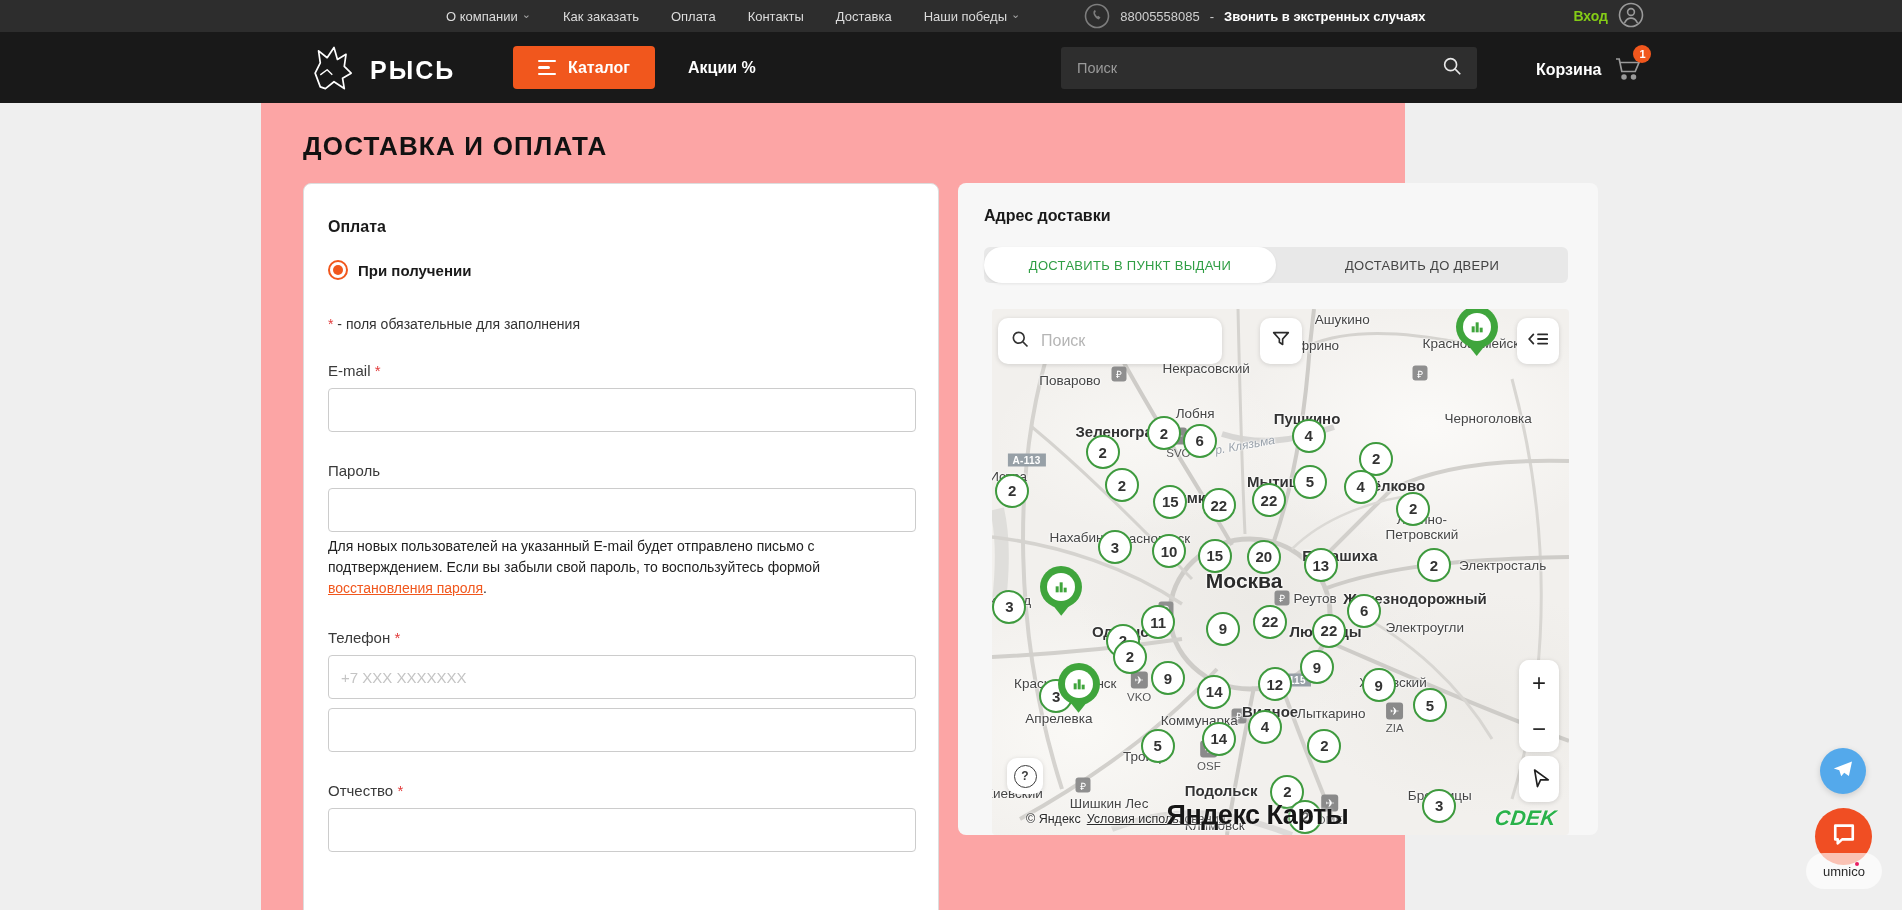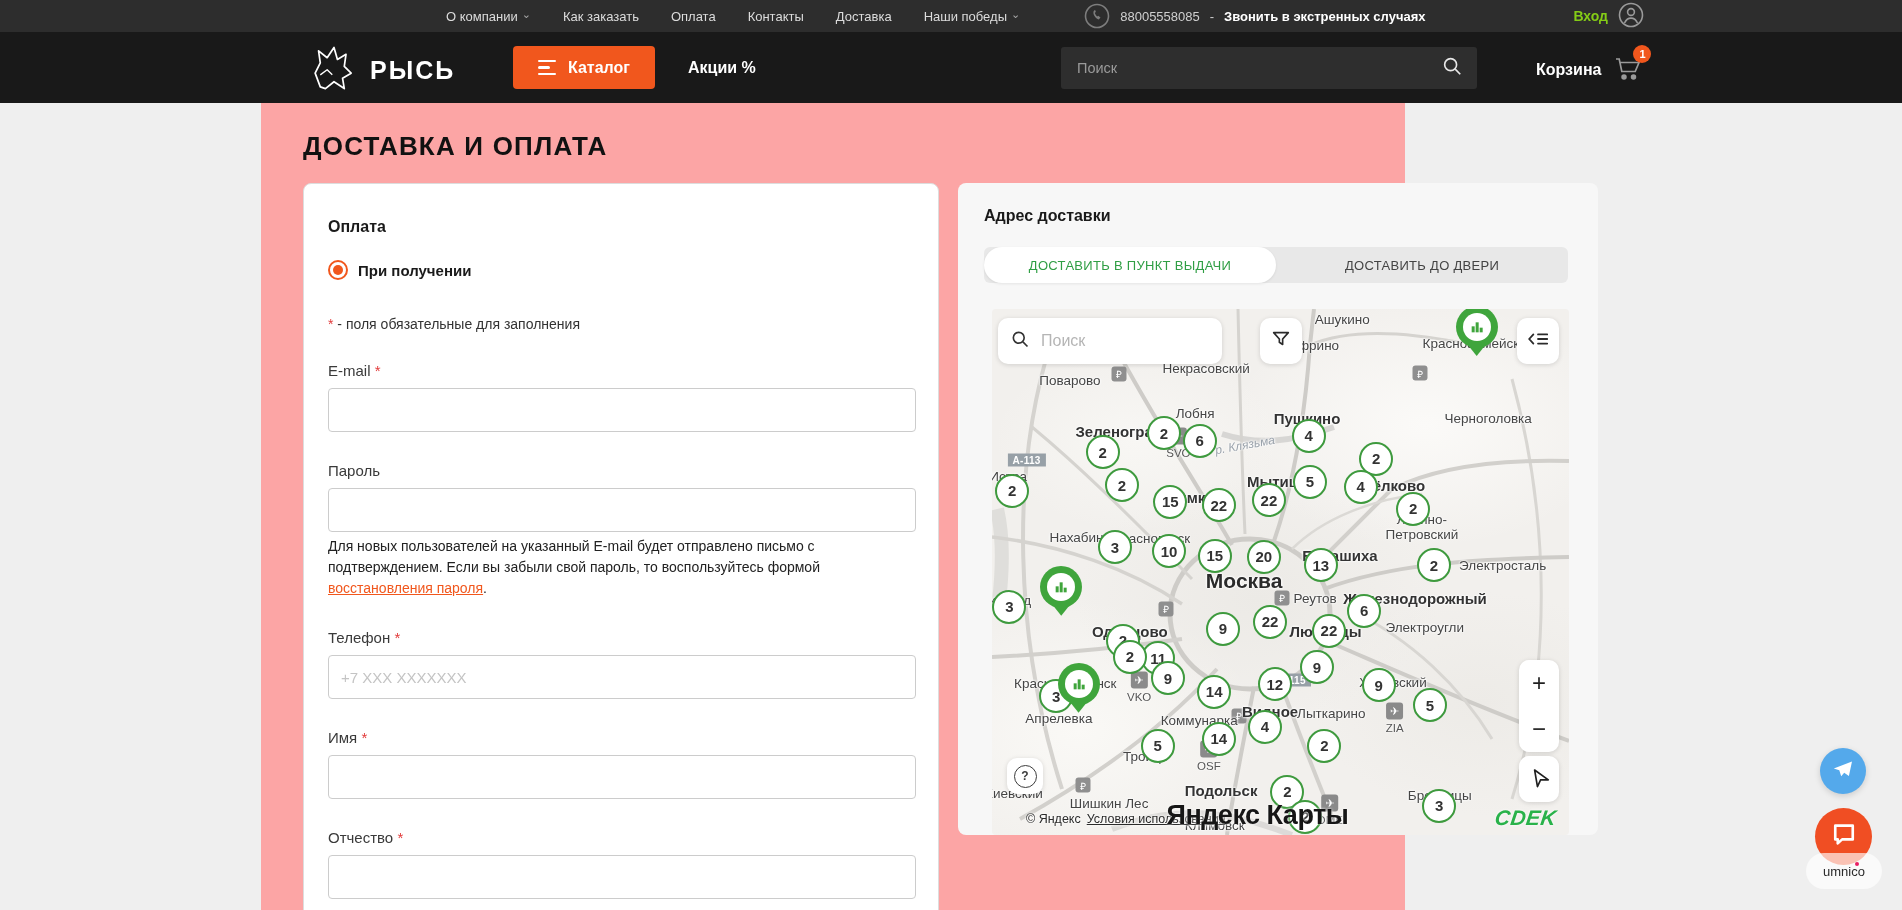--- a/index.html
+++ b/index.html
@@ -247,24 +247,20 @@
         <span>Для новых пользователей на указанный E-mail будет отправлено письмо с подтверждением. Если вы забыли свой пароль, то воспользуйтесь формой</span>
         <span class="pass-link">восстановления пароля</span><span>.</span>
       </div>
 
       <div class="f-label">
         <span>Телефон</span>
         <span class="req">*</span>
       </div>
       <input class="f-input" type="text" placeholder="+7 XXX XXXXXXX" style="">
 
-      <div class="f-label">
-        <span>Имя</span>
-        <span class="req">*</span>
-      </div>
       <input class="f-input" type="text" style="">
 
       <div class="f-label">
         <span>Отчество</span>
         <span class="req">*</span>
       </div>
       <input class="f-input" type="text" style="">
     </div>
 
     <div class="addr-card">
@@ -379,21 +375,21 @@
             <div class="cluster" style="left: 39.3%; top: 37.3%;">22</div>
             <div class="cluster" style="left: 48%; top: 36.4%;">22</div>
             <div class="cluster" style="left: 73%; top: 38%;">2</div>
             <div class="cluster" style="left: 21.3%; top: 45.3%;">3</div>
             <div class="cluster" style="left: 30.7%; top: 46.1%;">10</div>
             <div class="cluster" style="left: 38.6%; top: 46.9%;">15</div>
             <div class="cluster" style="left: 47.1%; top: 47.1%;">20</div>
             <div class="cluster" style="left: 57%; top: 48.7%;">13</div>
             <div class="cluster" style="left: 76.6%; top: 48.7%;">2</div>
             <div class="cluster" style="left: 3%; top: 56.6%;">3</div>
-            <div class="cluster" style="left: 28.8%; top: 59.6%; margin-top: 36px;">11</div>
+            <div class="cluster" style="left: 28.8%; top: 59.6%;">11</div>
             <div class="cluster" style="left: 40%; top: 60.8%;">9</div>
             <div class="cluster" style="left: 48.2%; top: 59.5%;">22</div>
             <div class="cluster" style="left: 58.4%; top: 61.2%;">22</div>
             <div class="cluster" style="left: 64.5%; top: 57.4%;">6</div>
             <div class="cluster" style="left: 22.7%; top: 63.1%;">2</div>
             <div class="cluster" style="left: 23.9%; top: 66.1%;">2</div>
             <div class="cluster" style="left: 30.5%; top: 70.2%;">9</div>
             <div class="cluster" style="left: 38.5%; top: 72.8%;">14</div>
             <div class="cluster" style="left: 49%; top: 71.3%;">12</div>
             <div class="cluster" style="left: 56.3%; top: 68.1%;">9</div>

